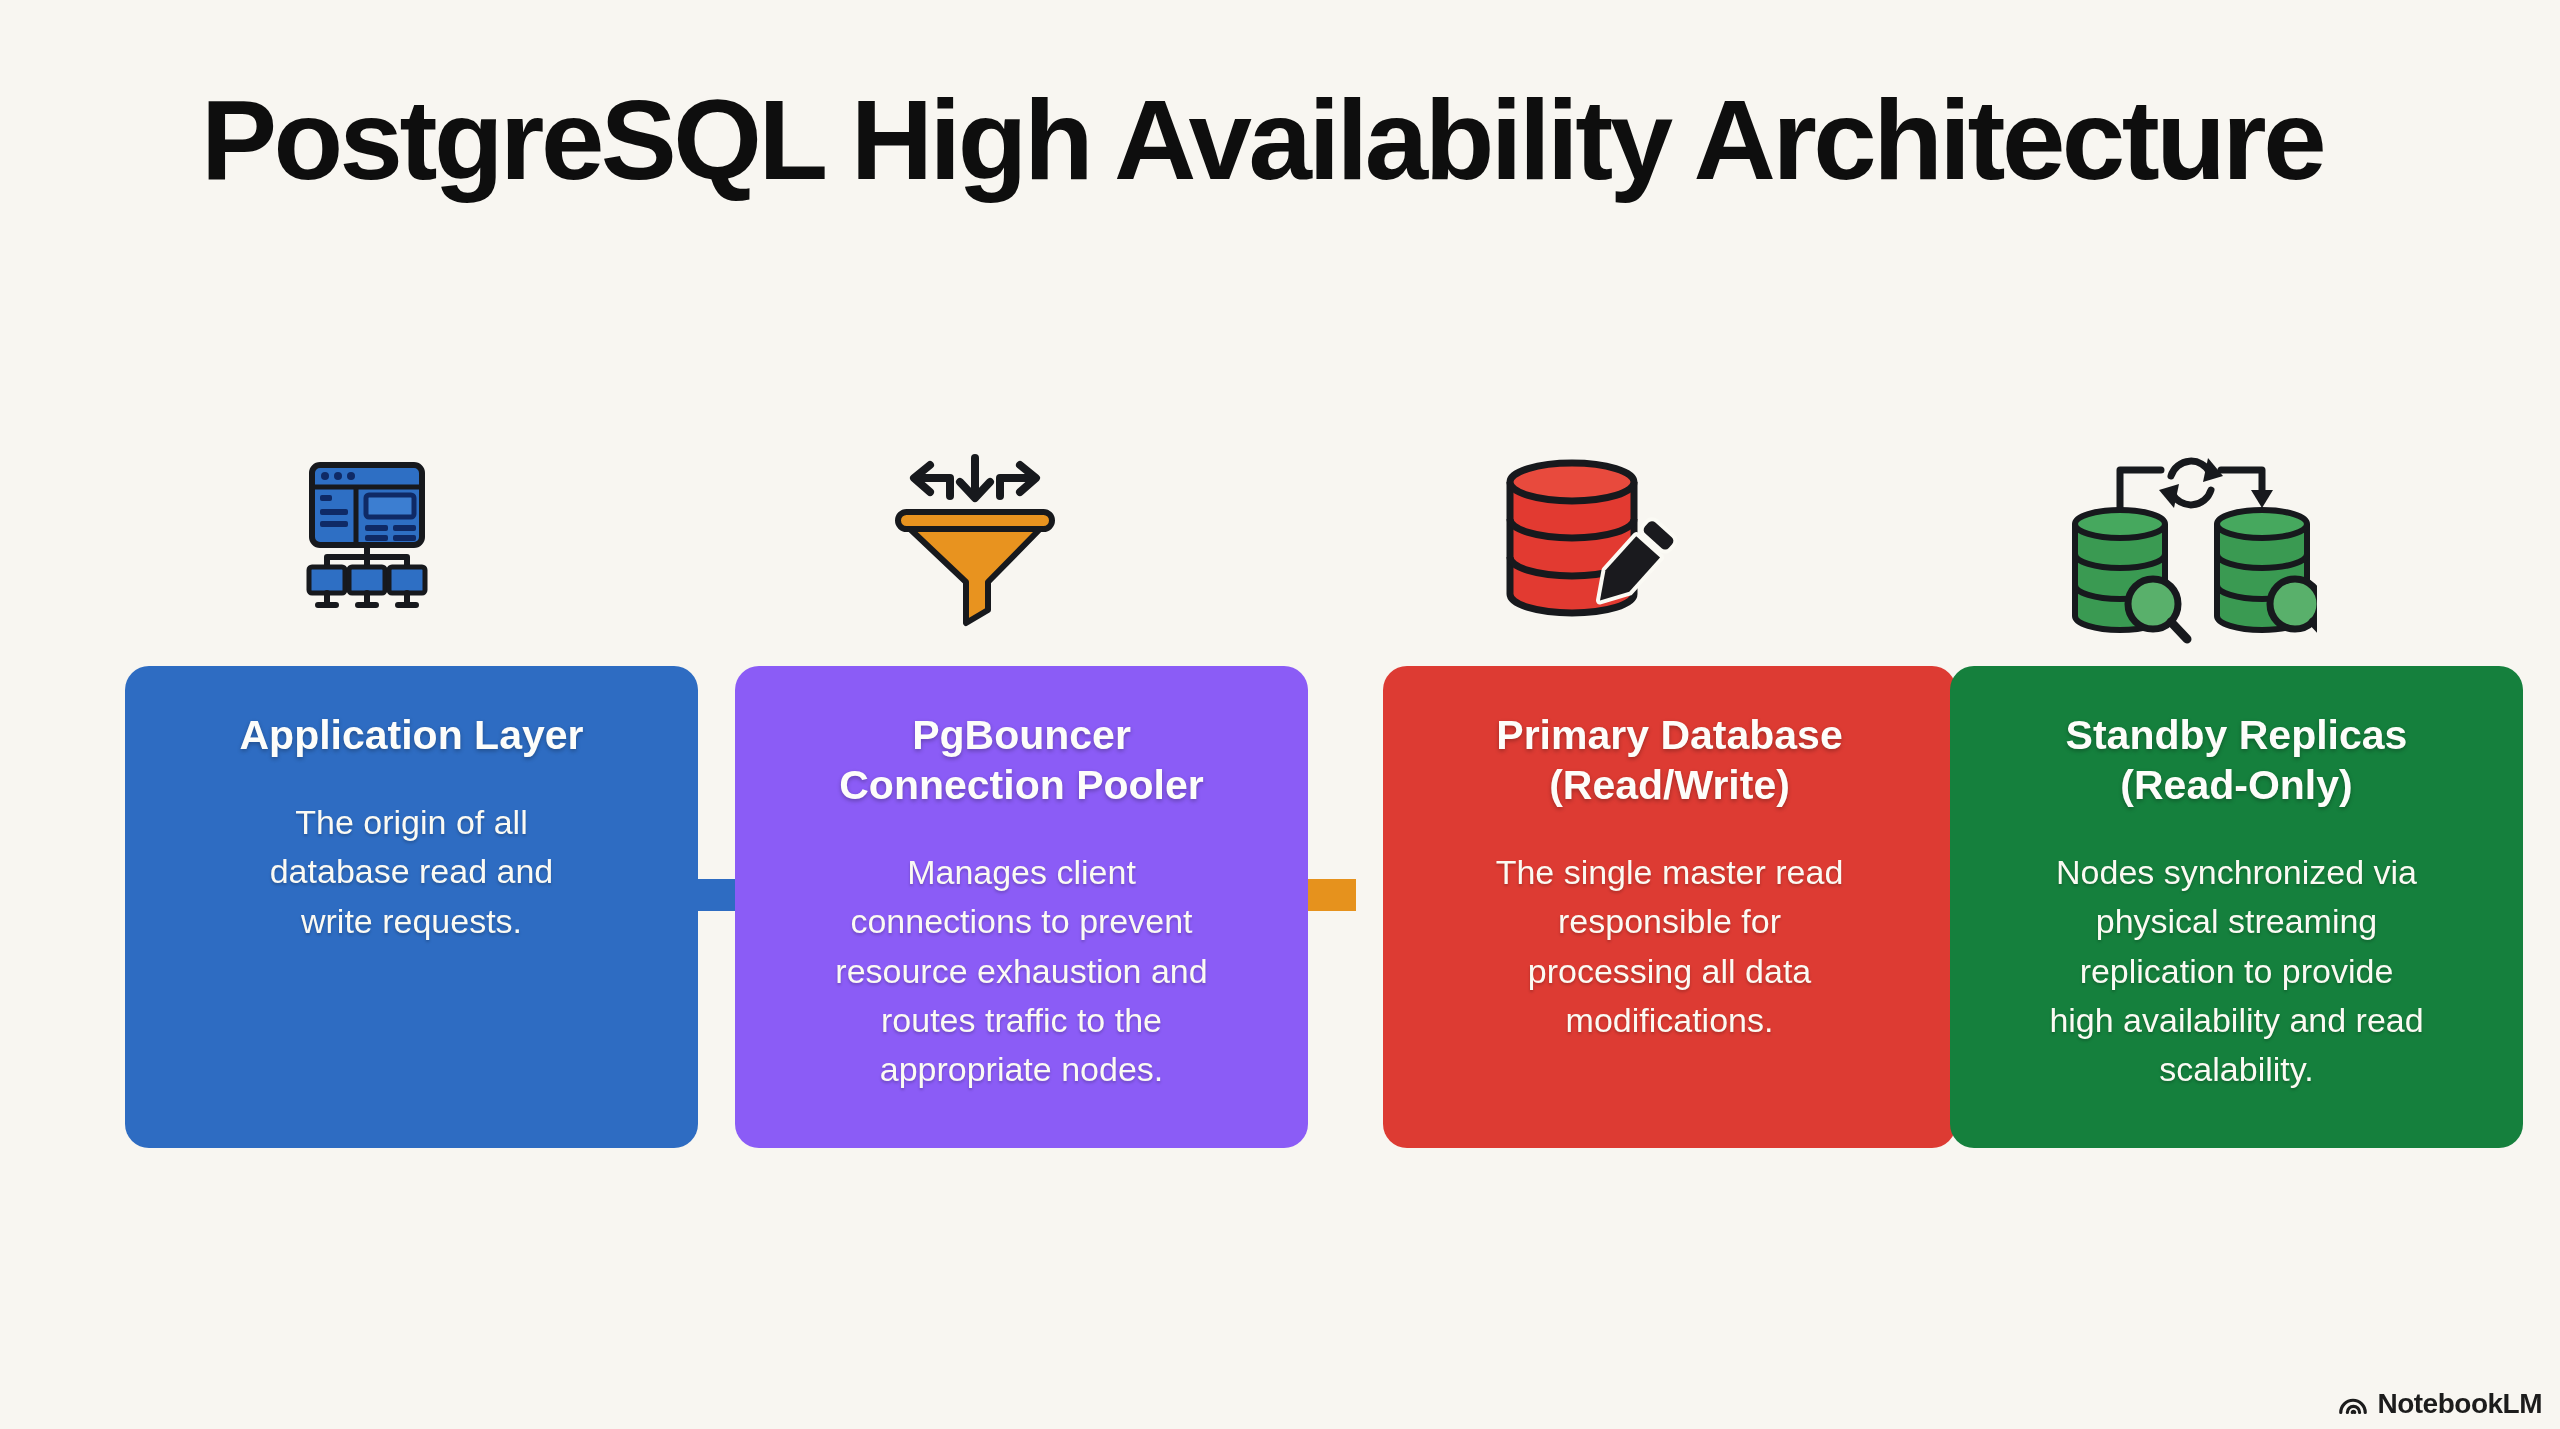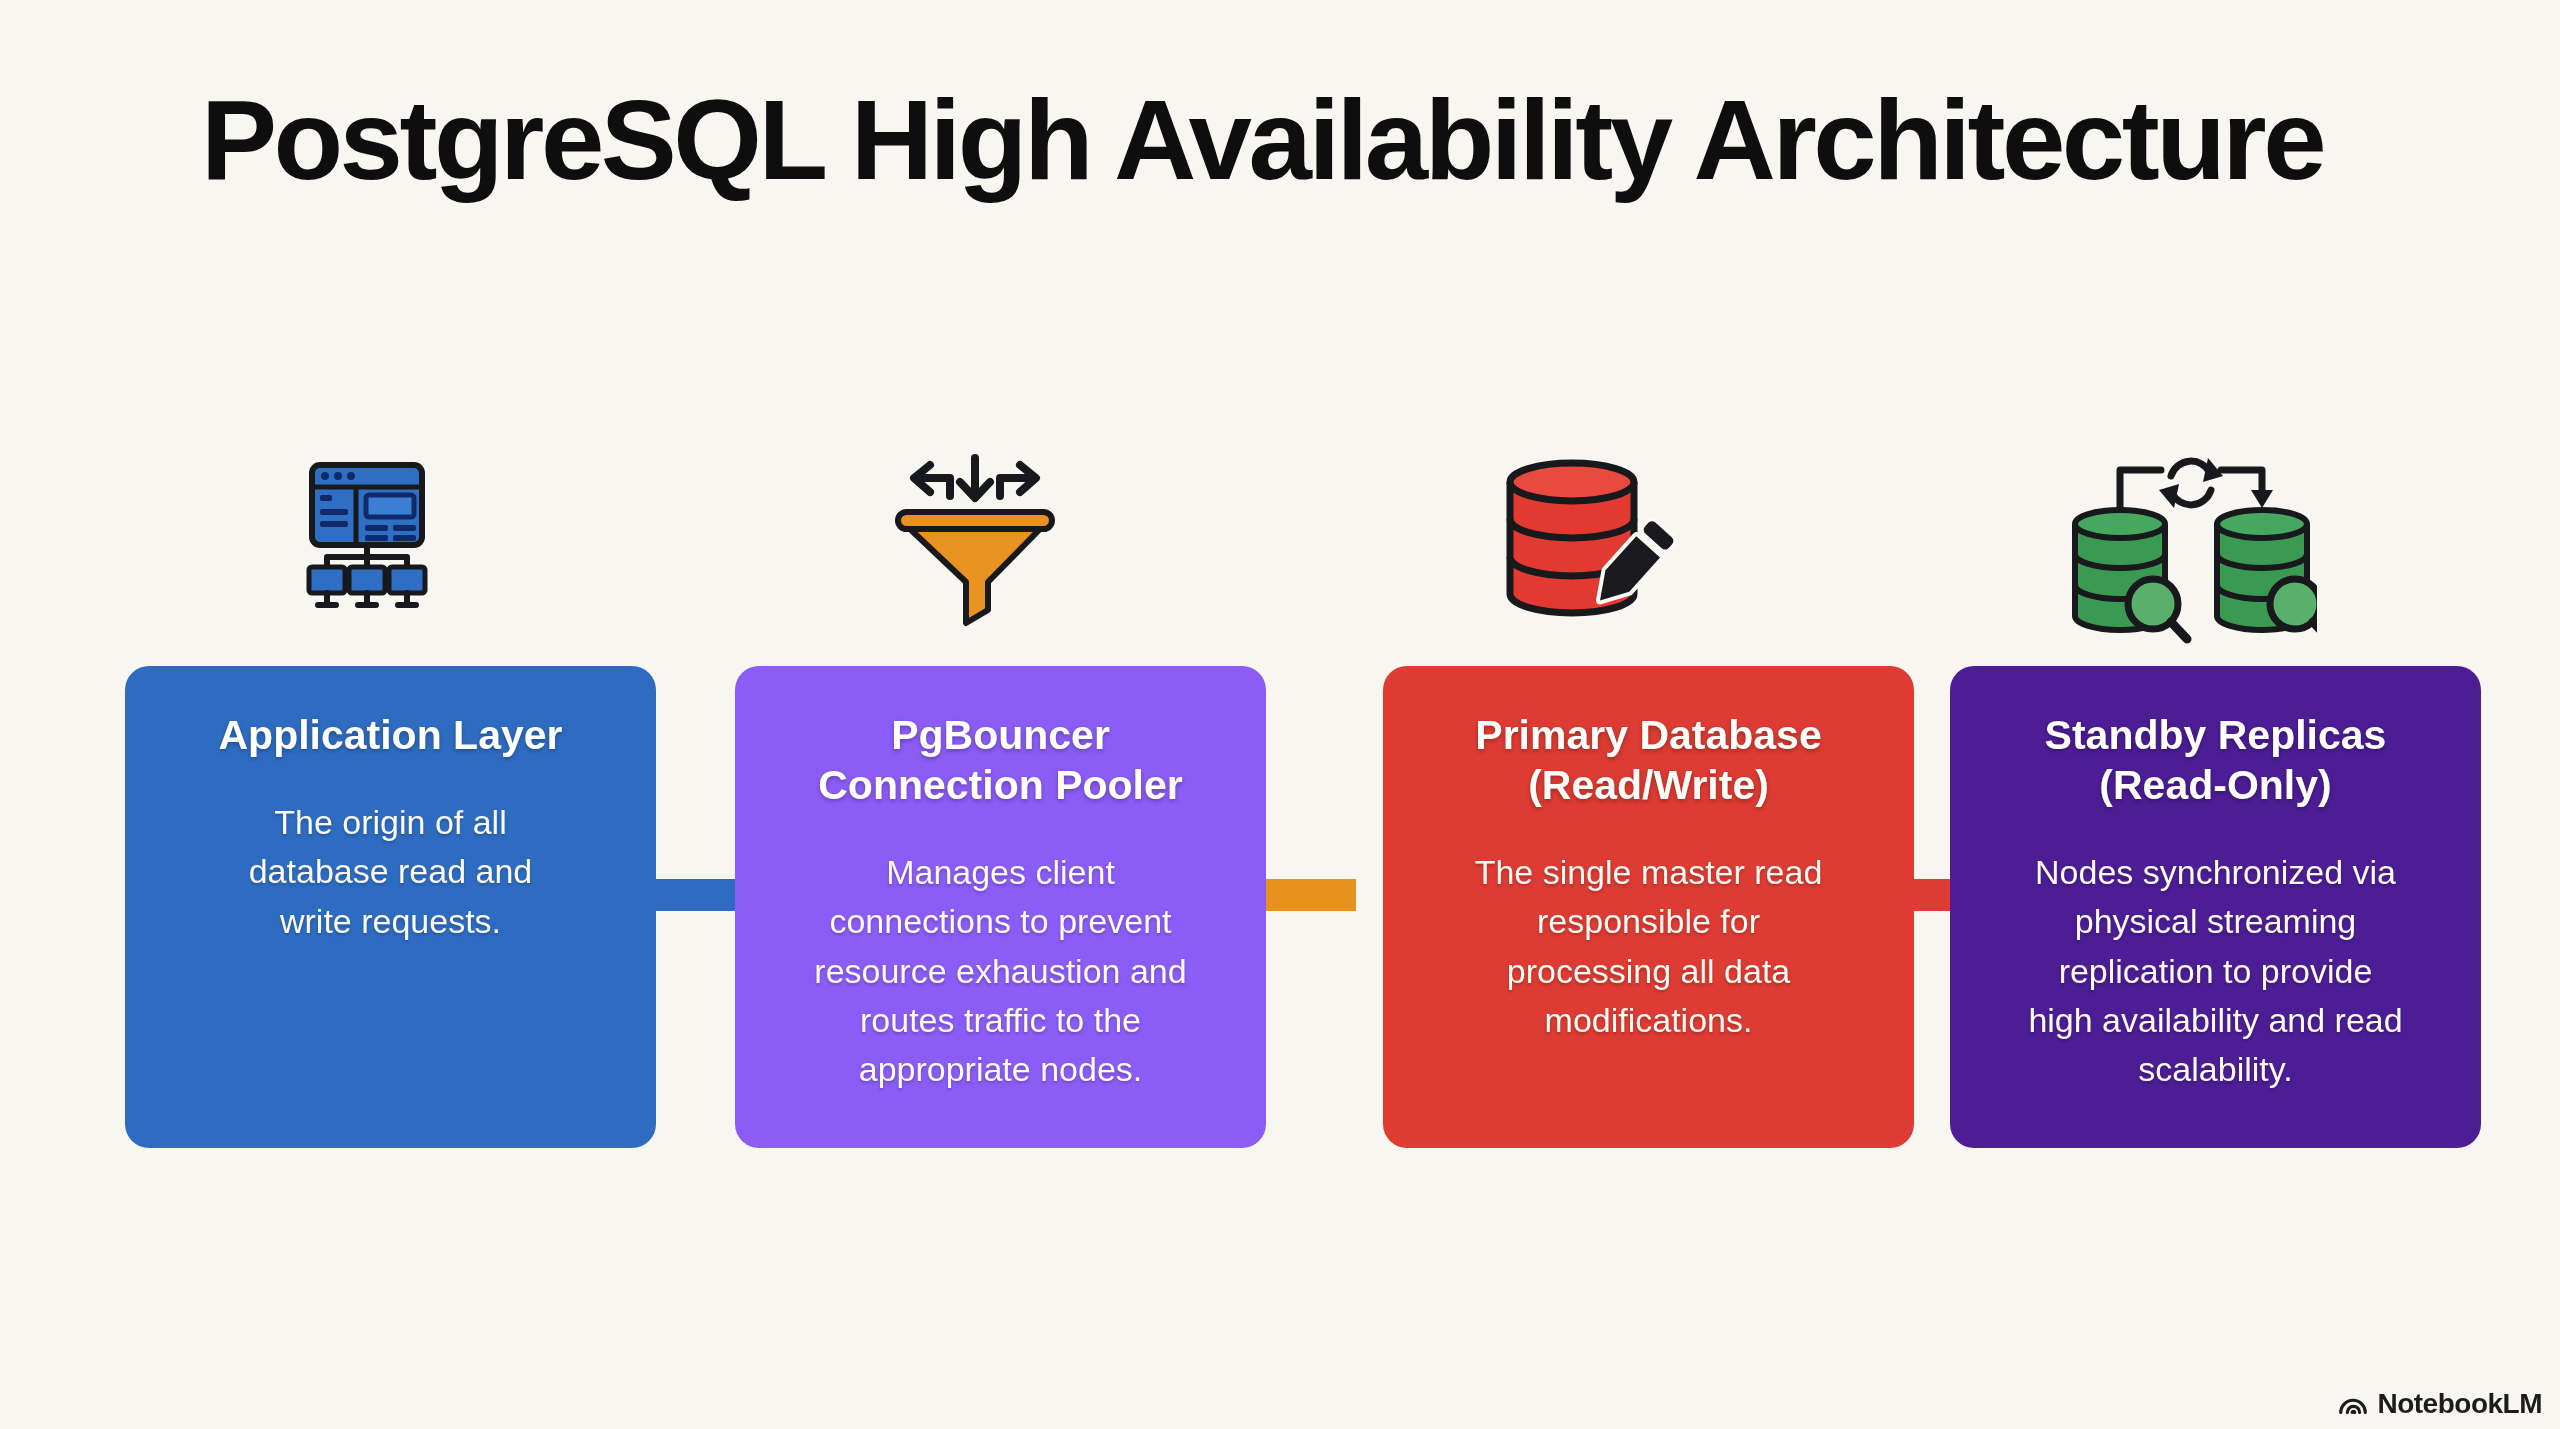--- a/index.html
+++ b/index.html
@@ -22,31 +22,31 @@
 
   
   .connector { position: absolute; top: 879px; height: 32px; z-index: 1; }
   .connector.c-blue   { left: 590px;  width: 158px; background: #2e6cc2; }
   .connector.c-orange { left: 1200px; width: 156px; background: #e6921d; }
   .connector.c-red    { left: 1808px; width: 154px; background: #dd3b33; }
 
   
   .node-box {
     position: absolute;
-    top: 666px; height: 482px; width: 531px;
+    top: 666px; height: 482px; width: 573px;
     border-radius: 24px;
     z-index: 2;
     display: flex; flex-direction: column; align-items: center;
     padding: 44px 26px 0 26px;
     text-align: center;
   }
   .node-box.n0 { left: 125px;  background: #2e6cc2; }
   .node-box.n1 { left: 735px;  background: #8b5cf6; }
   .node-box.n2 { left: 1383px; background: #dd3b33; }
-  .node-box.n3 { left: 1950px; background: #4c1d95; }
+  .node-box.n3 { left: 1950px; background: #15803d; }
 
   .node-title {
     font-size: 41px; font-weight: 700; line-height: 1.22;
     color: #fdfdfa;
     text-shadow: 0 2px 4px rgba(0,0,0,0.28);
     margin-bottom: 38px;
     max-width: 430px;
   }
   .node-desc {
     font-size: 34px; line-height: 1.45;

